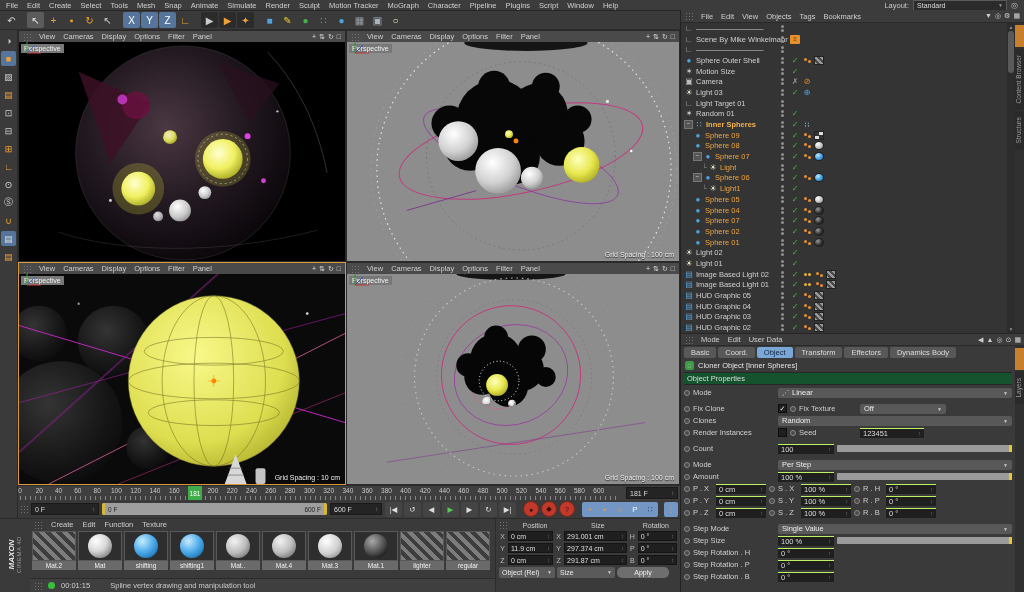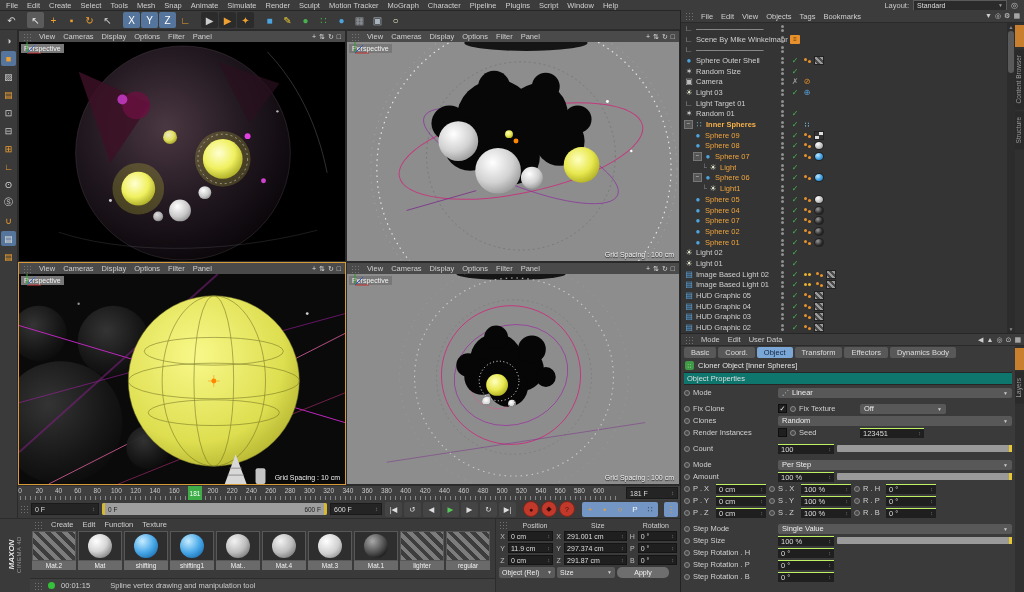--- a/index.html
+++ b/index.html
@@ -175,21 +175,21 @@
            background:#3c3c3c;border-bottom:1px solid #2a2a2a;box-sizing:border-box;}
   #am-menu .icons{margin-left:auto;display:flex;gap:3px;color:#ccc;font-size:7px;}
   #am-title{height:12px;display:flex;align-items:center;gap:4px;font-size:7.5px;color:#e2e2e2;padding:0 4px;}
   .cloner-ic{width:9px;height:9px;border-radius:2px;background:#3f9a46;color:#d7f5d9;font-size:6px;
              display:flex;align-items:center;justify-content:center;flex:0 0 9px;}
   #am-tabs{height:13px;display:flex;gap:2px;padding:1px 3px;box-sizing:border-box;}
   .am-tab{background:#585858;color:#ddd;padding:0 7px;border-radius:2px;font-size:7.5px;
           display:flex;align-items:center;}
   .am-tab.active{background:#7ba7d7;color:#102540;}
   #am-body{position:absolute;left:3px;top:38px;right:13px;bottom:2px;overflow:hidden;}
-  .am-sect{height:11px;background:#0f766e;border-top:1px solid #262626;border-bottom:1px solid #262626;
+  .am-sect{height:11px;background:#14532d;border-top:1px solid #262626;border-bottom:1px solid #262626;
            color:#dedede;font-size:7.5px;display:flex;align-items:center;padding:0 3px;margin-bottom:2px;}
   .am-gap{height:4px;}
   .am-row{height:11px;display:flex;align-items:center;gap:3px;margin-bottom:1px;font-size:7.5px;}
   .adot{width:6px;height:6px;border-radius:50%;border:1px solid #8a8a8a;background:#4a4a4a;flex:0 0 6px;box-sizing:border-box;}
   .am-lbl{width:82px;flex:0 0 82px;color:#cfcfcf;white-space:nowrap;overflow:hidden;}
   .am-lbl2{width:58px;flex:0 0 58px;color:#cfcfcf;white-space:nowrap;overflow:hidden;}
   .am-lbl3{width:20px;flex:0 0 20px;color:#cfcfcf;}
   .dd{height:10px;background:#585858;border-radius:2px;display:flex;align-items:center;gap:3px;
       padding:0 4px;color:#ececec;box-sizing:border-box;}
   .dd.grow{flex:1;}
@@ -839,21 +839,21 @@
           <span class="nm">Sphere Outer Shell</span>
           <span class="om-cols">
             <span class="tg tg-vis"></span>
             <span class="tg tg-check">✓</span>
             <span class="tg tg-phong"></span>
             <span class="tg tg-tex-hatch tg-sq"></span>
           </span>
         </div>
         <div class="om-row" style="padding-left: 3px;">
           <span class="oic" style="color: rgb(204, 204, 204);">✶</span>
-          <span class="nm">Random Size</span>
+          <span class="nm">Motion Size</span>
           <span class="om-cols">
             <span class="tg tg-vis"></span>
             <span class="tg tg-check">✓</span>
           </span>
         </div>
         <div class="om-row" style="padding-left: 3px;">
           <span class="oic" style="color: rgb(189, 189, 189);">▣</span>
           <span class="nm">Camera</span>
           <span class="om-cols">
             <span class="tg tg-vis"></span>

